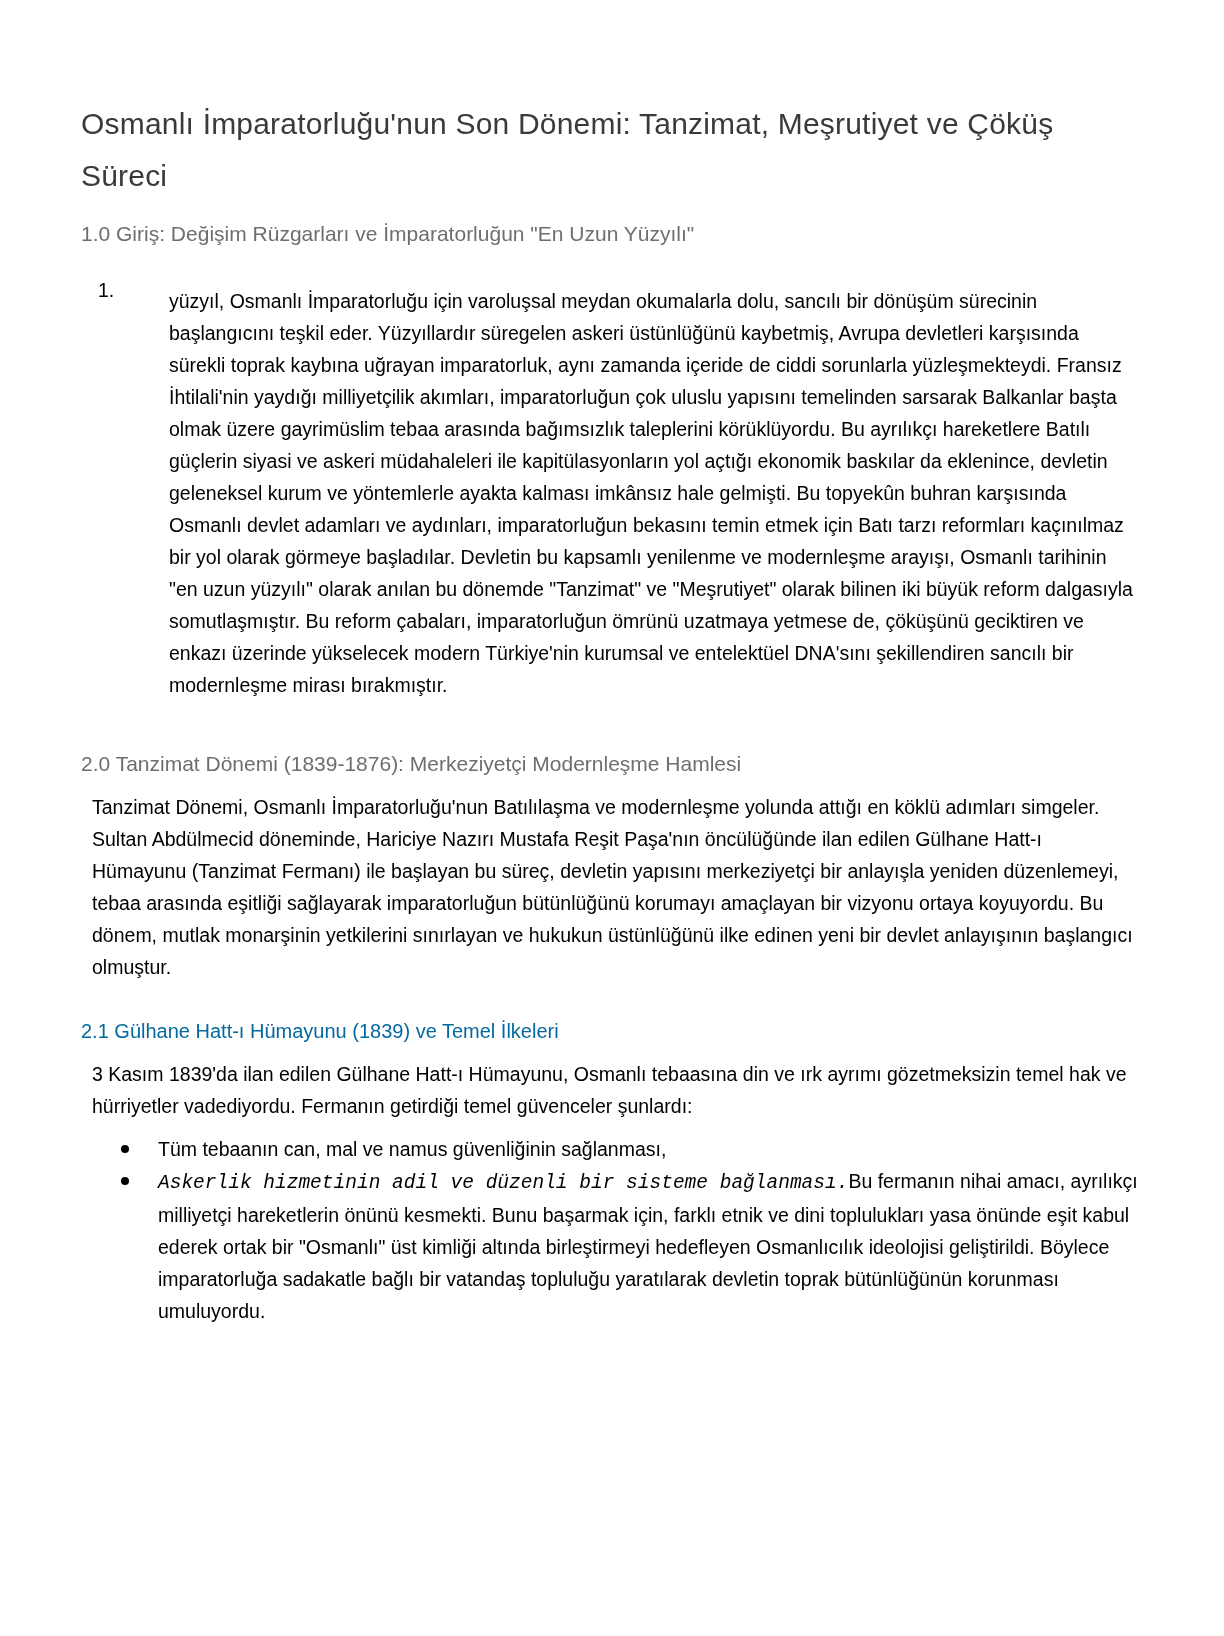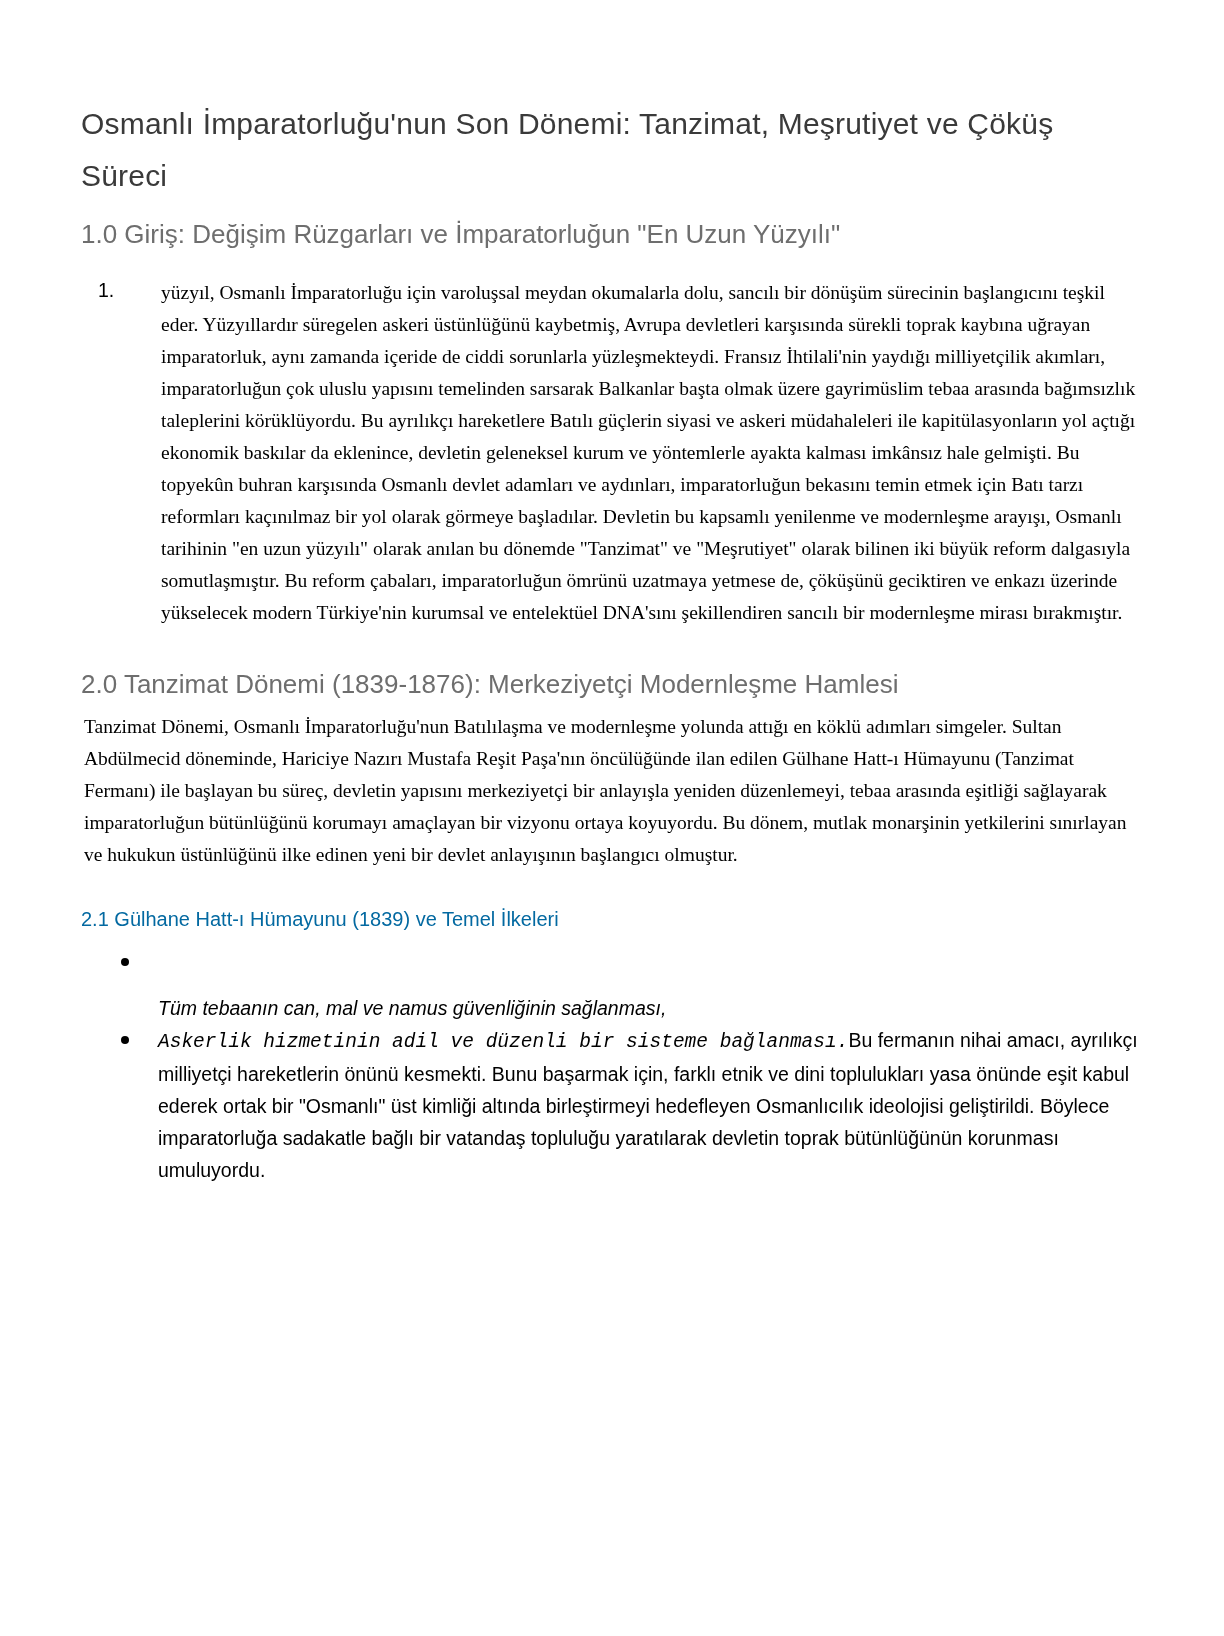--- a/index.html
+++ b/index.html
@@ -24,42 +24,41 @@
   }
   .doc-title {
     font-size: 30px;
     line-height: 52px;
     font-weight: 400;
     color: #3a3a3a;
     margin: 0 0 17px 0;
     letter-spacing: 0.2px;
   }
   .h2 {
-    font-size: 26px;
+    font-size: 21px;
     line-height: 30px;
     font-weight: 400;
     color: #6e6e6e;
     margin: 0 0 25px 0;
   }
   .h2.sec2 {
     margin: 37px 0 12px 0;
   }
   .h3 {
     font-size: 20px;
     line-height: 28px;
     font-weight: 400;
     color: #0369a1;
     margin: 34px 0 13px 0;
   }
   .body-text {
     font-size: 19.5px;
     line-height: 32px;
     color: #000000;
-    margin: 3px;
-    font-family: Liberation Serif, serif;
+    margin: 11px;
   }
   .list {
     margin: 0;
   }
   .ulist {
     margin-top: 2px;
   }
   .li {
     display: flex;
     align-items: flex-start;
@@ -83,22 +82,20 @@
     background: #000000;
     margin-top: 12px;
   }
   .li-text {
     flex: 1 1 auto;
     font-size: 19.5px;
     line-height: 32px;
     color: #000000;
   }
   .italic {
-    font-style: italic;
-    margin-top: 46px;
   }
   .li-text em {
     font-style: italic;
     font-family: Liberation Mono, monospace;
   }
   .li-text .plain {
     font-style: normal;
     text-align: right;
   }
 </style>
@@ -117,20 +114,21 @@
       <div class="li-text body-text">yüzyıl, Osmanlı İmparatorluğu için varoluşsal meydan okumalarla dolu, sancılı bir dönüşüm sürecinin başlangıcını teşkil eder. Yüzyıllardır süregelen askeri üstünlüğünü kaybetmiş, Avrupa devletleri karşısında sürekli toprak kaybına uğrayan imparatorluk, aynı zamanda içeride de ciddi sorunlarla yüzleşmekteydi. Fransız İhtilali'nin yaydığı milliyetçilik akımları, imparatorluğun çok uluslu yapısını temelinden sarsarak Balkanlar başta olmak üzere gayrimüslim tebaa arasında bağımsızlık taleplerini körüklüyordu. Bu ayrılıkçı hareketlere Batılı güçlerin siyasi ve askeri müdahaleleri ile kapitülasyonların yol açtığı ekonomik baskılar da eklenince, devletin geleneksel kurum ve yöntemlerle ayakta kalması imkânsız hale gelmişti. Bu topyekûn buhran karşısında Osmanlı devlet adamları ve aydınları, imparatorluğun bekasını temin etmek için Batı tarzı reformları kaçınılmaz bir yol olarak görmeye başladılar. Devletin bu kapsamlı yenilenme ve modernleşme arayışı, Osmanlı tarihinin "en uzun yüzyılı" olarak anılan bu dönemde "Tanzimat" ve "Meşrutiyet" olarak bilinen iki büyük reform dalgasıyla somutlaşmıştır. Bu reform çabaları, imparatorluğun ömrünü uzatmaya yetmese de, çöküşünü geciktiren ve enkazı üzerinde yükselecek modern Türkiye'nin kurumsal ve entelektüel DNA'sını şekillendiren sancılı bir modernleşme mirası bırakmıştır.</div>
     </div>
   </div>
 
   <h2 class="h2 sec2">2.0 Tanzimat Dönemi (1839-1876): Merkeziyetçi Modernleşme Hamlesi</h2>
 
   <p class="body-text">Tanzimat Dönemi, Osmanlı İmparatorluğu'nun Batılılaşma ve modernleşme yolunda attığı en köklü adımları simgeler. Sultan Abdülmecid döneminde, Hariciye Nazırı Mustafa Reşit Paşa'nın öncülüğünde ilan edilen Gülhane Hatt-ı Hümayunu (Tanzimat Fermanı) ile başlayan bu süreç, devletin yapısını merkeziyetçi bir anlayışla yeniden düzenlemeyi, tebaa arasında eşitliği sağlayarak imparatorluğun bütünlüğünü korumayı amaçlayan bir vizyonu ortaya koyuyordu. Bu dönem, mutlak monarşinin yetkilerini sınırlayan ve hukukun üstünlüğünü ilke edinen yeni bir devlet anlayışının başlangıcı olmuştur.</p>
 
   <h3 class="h3">2.1 Gülhane Hatt-ı Hümayunu (1839) ve Temel İlkeleri</h3>
 
+  <p class="body-text">3 Kasım 1839'da ilan edilen Gülhane Hatt-ı Hümayunu, Osmanlı tebaasına din ve ırk ayrımı gözetmeksizin temel hak ve hürriyetler vadediyordu. Fermanın getirdiği temel güvenceler şunlardı:</p>
 
   <div class="list ulist">
 
     <div class="li">
       <div class="li-marker bullet">
         <span class="dot"></span>
       </div>
       <div class="li-text italic">Tüm tebaanın can, mal ve namus güvenliğinin sağlanması,</div>
     </div>
 

